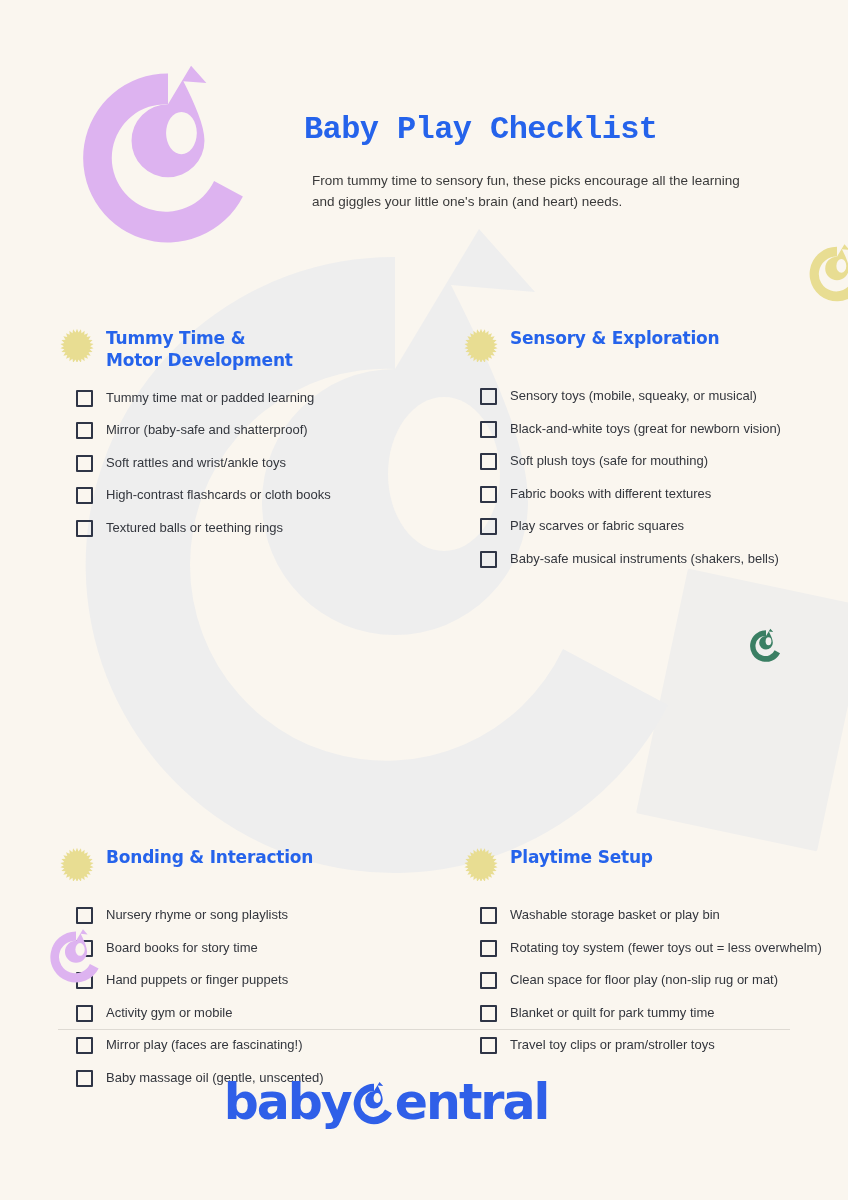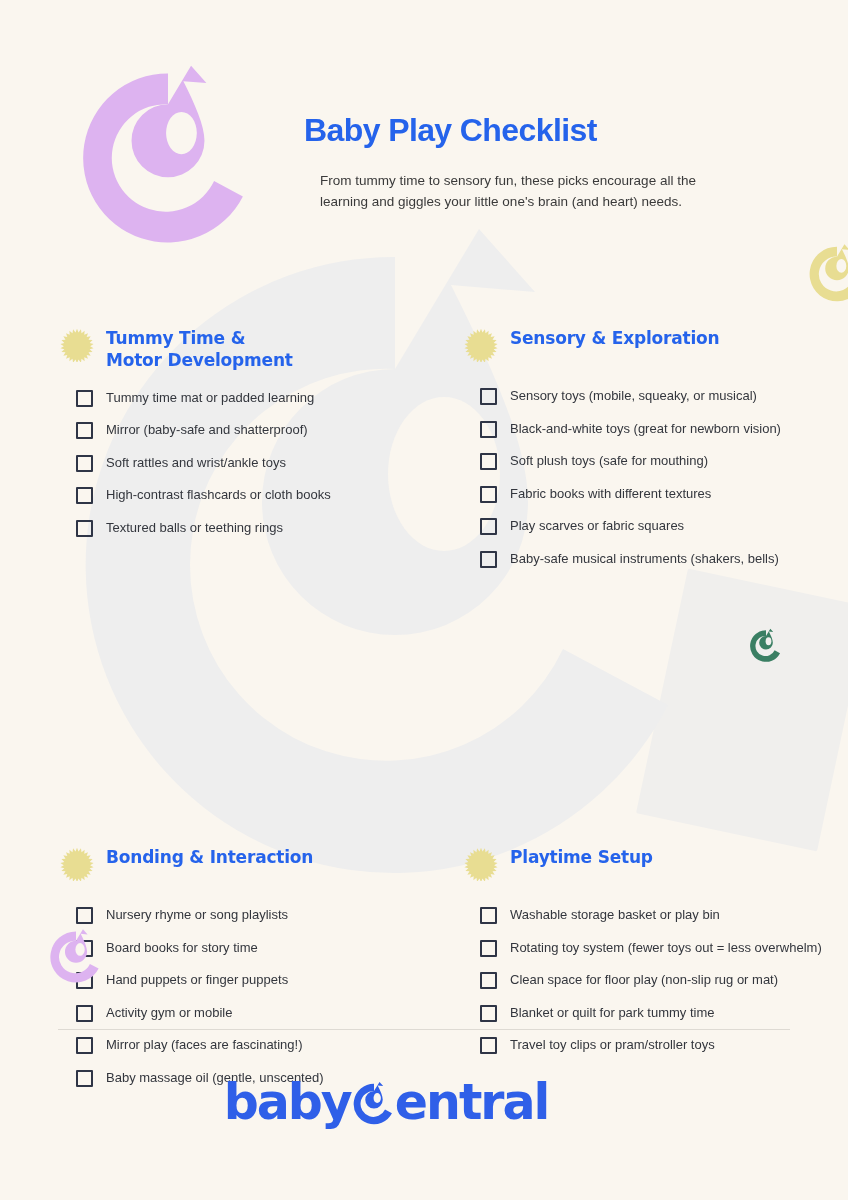--- a/index.html
+++ b/index.html
@@ -64,30 +64,30 @@
     width: 192px;
     height: 192px;
   }
   .title-block {
     position: absolute;
     left: 304px;
     top: 112px;
     width: 440px;
   }
   .doc-title {
-    font-family: Liberation Sans, sans-serif;
+    font-family: Liberation Mono, monospace;
     font-size: 32px;
     font-weight: 700;
     letter-spacing: -0.6px;
     color: #2563eb;
     margin: 0;
     line-height: 1.15;
   }
   .doc-subtitle {
-    margin: 22px 0 0 16px;
+    margin: 22px 0 0 8px;
     font-size: 13.5px;
     line-height: 1.55;
     color: #3a3a3a;
     max-width: 432px;
   }
 
   
   .sections {
     position: absolute;
     left: 0;

